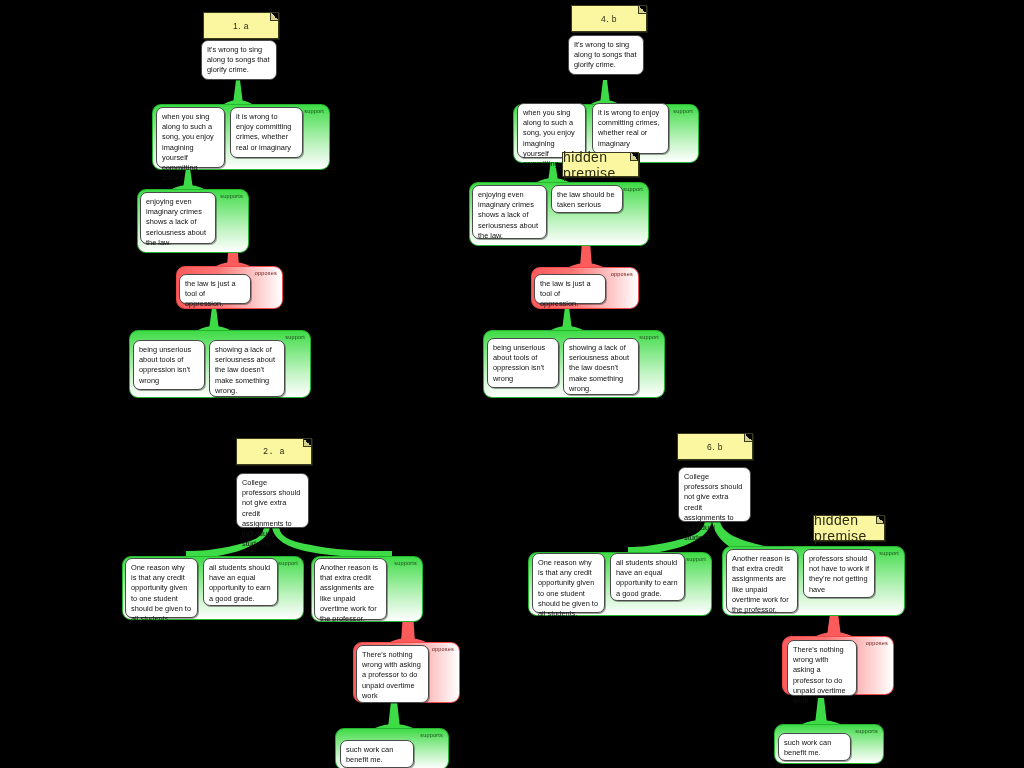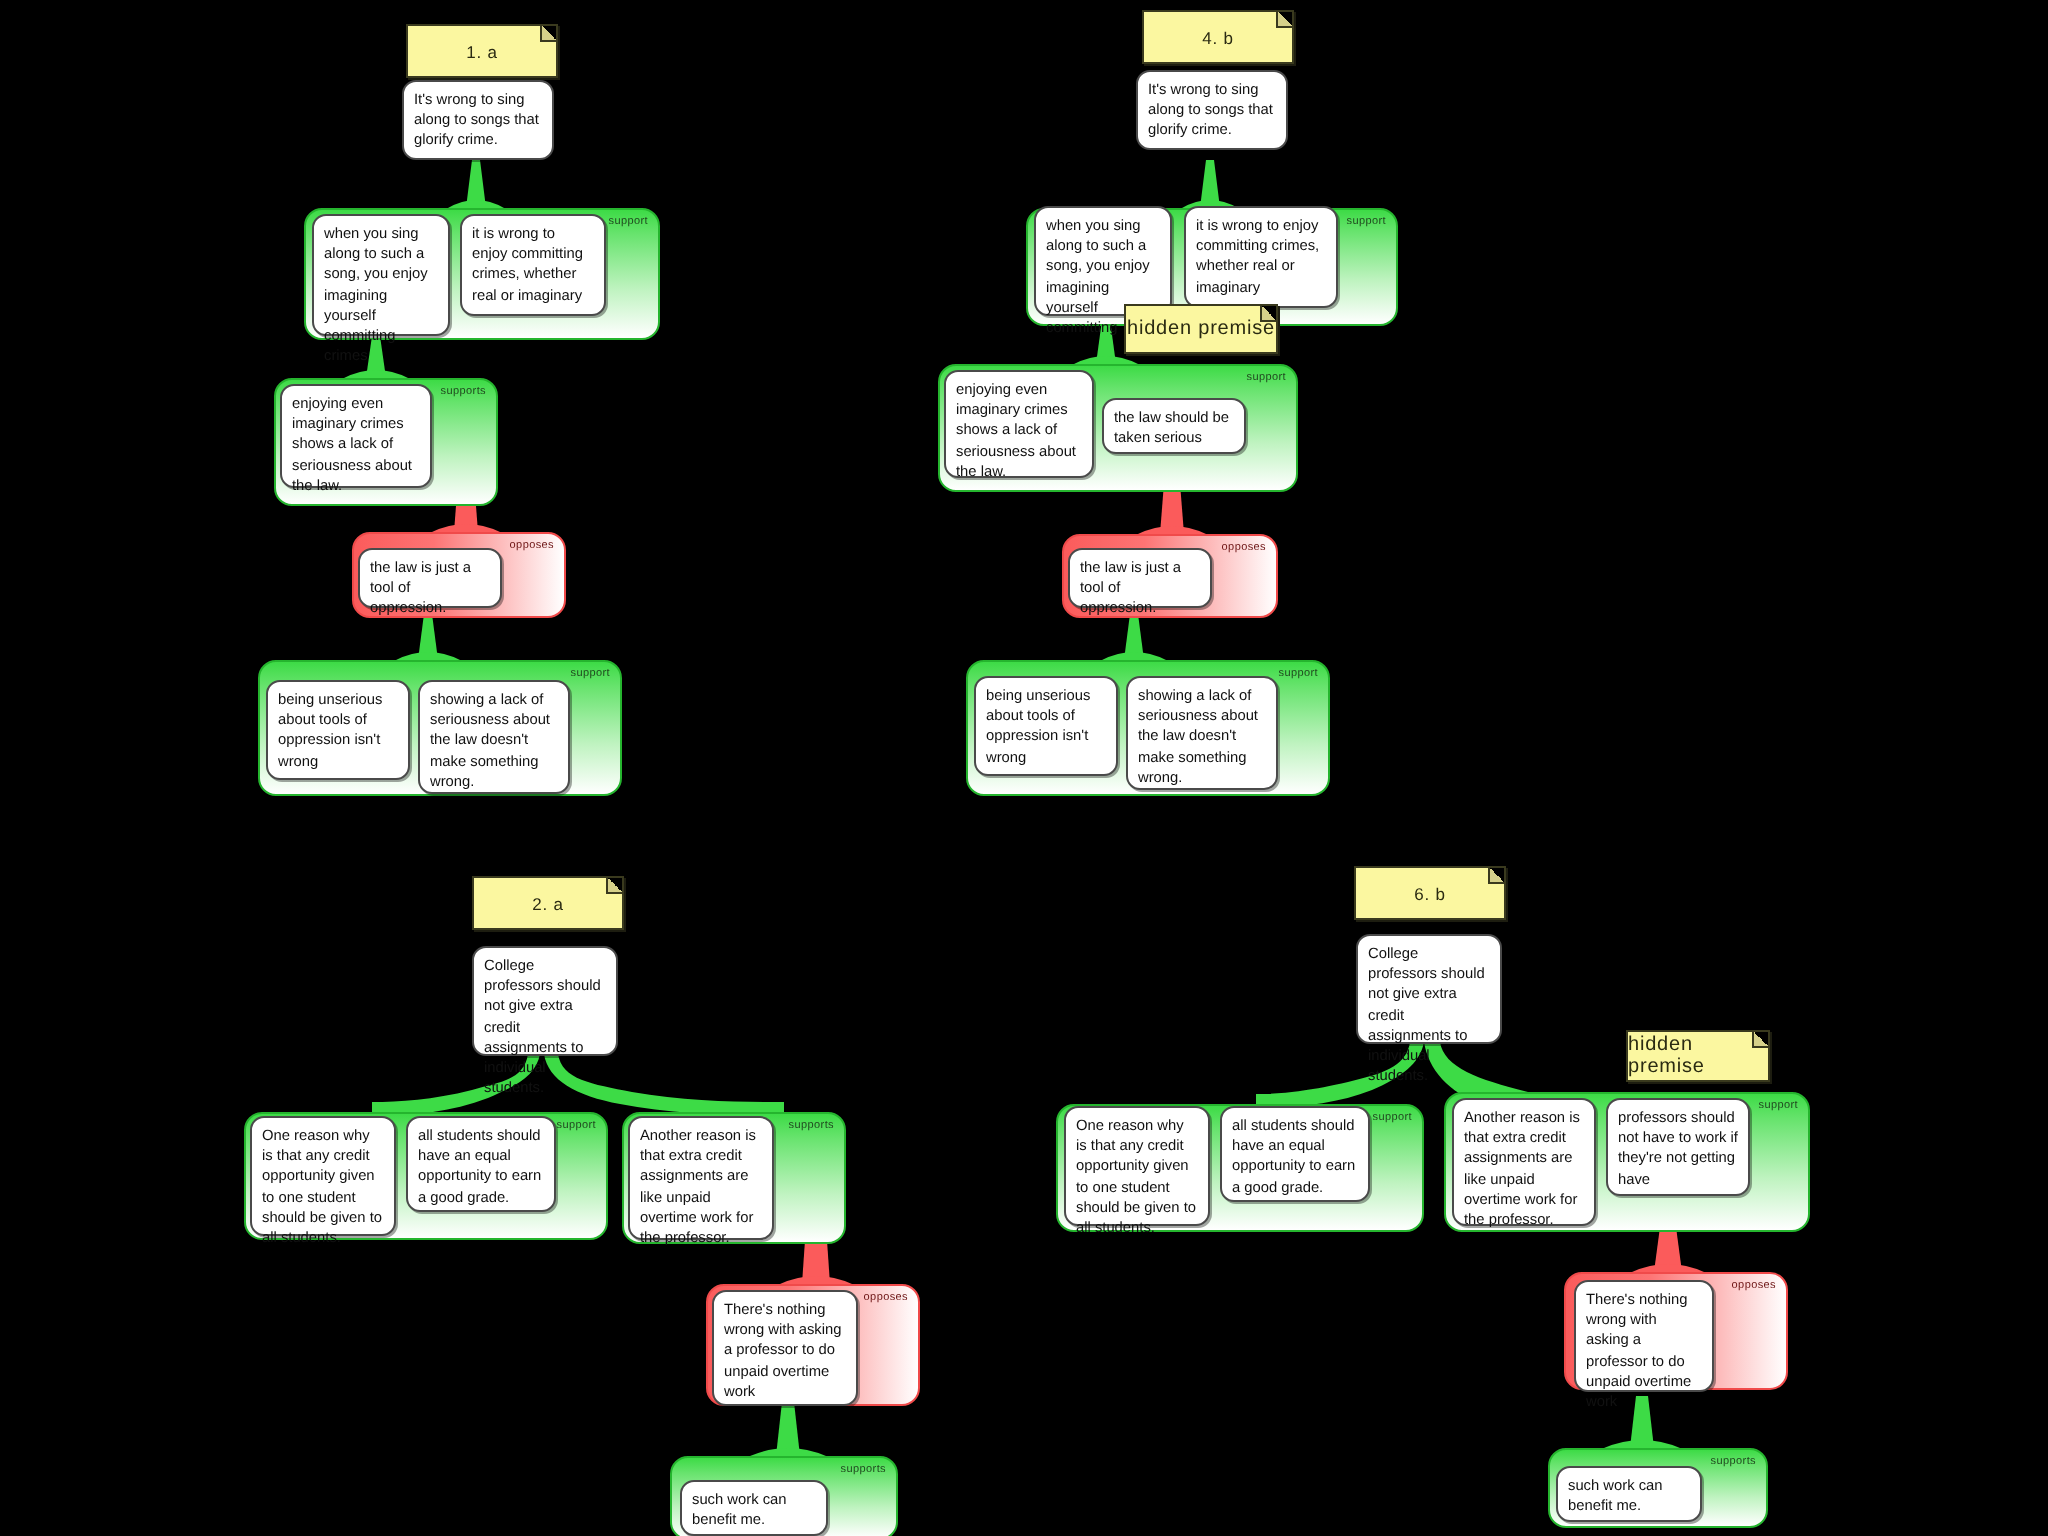--- a/index.html
+++ b/index.html
@@ -8,21 +8,21 @@
   #stage{position:absolute;left:0;top:0;width:1024px;height:768px;}
 
   
   .note{position:absolute;background:#fbf7a0;border:1px solid #3a3a1e;
         box-shadow:1px 1px 0 #1d1d10;z-index:40;
         display:flex;align-items:center;justify-content:center;}
   .note .nlabel{font-size:8.5px;color:#2b2b12;letter-spacing:.4px;}
   .note .fold{position:absolute;right:0;top:0;width:7px;height:7px;
         background:linear-gradient(225deg,#000 0 50%,#d6d18a 50% 100%);
         border-left:1px solid #3a3a1e;border-bottom:1px solid #3a3a1e;}
-  .note.hp .nlabel{font-size:10px;}
+  .note.hp .nlabel{font-size:14px;}
 
   
   .grp{position:absolute;border-radius:9px;z-index:10;}
   .grp.support{background:linear-gradient(to bottom,#3ddb46 0%,#66e36c 18%,#bff3c0 62%,#ffffff 100%);
                border:1px solid #25b52e;}
   .grp.oppose{background:linear-gradient(to right,#fb5b5b 0%,#fd7474 38%,#fdc0c0 72%,#ffffff 100%);
               border:1px solid #f04a4a;}
   .grp .gtag{position:absolute;top:3px;right:5px;font-size:5.5px;
              letter-spacing:.2px;color:#20491f;}
   .grp.oppose .gtag{color:#6d1414;}
@@ -163,42 +163,42 @@
     <span class="nlabel">hidden premise</span>
     <span class="fold"></span>
   </div>
 
   <div class="grp support" style="left:469px;top:182px;width:178px;height:62px;">
     <span class="gtag">support</span>
   </div>
   <div class="claim" style="left:472px;top:185px;width:75px;height:54px;">
     <span class="ctext">enjoying even imaginary crimes shows a lack of seriousness about the law.</span>
   </div>
-  <div class="claim" style="left:551px;top:199px;width:72px;height:28px;">
+  <div class="claim" style="left:551px;top:185px;width:72px;height:28px;">
     <span class="ctext">the law should be taken serious</span>
   </div>
 
   <div class="grp oppose" style="left:531px;top:267px;width:106px;height:40px;">
     <span class="gtag">opposes</span>
   </div>
   <div class="claim" style="left:534px;top:274px;width:72px;height:30px;">
     <span class="ctext">the law is just a tool of oppression.</span>
   </div>
 
   <div class="grp support" style="left:483px;top:330px;width:180px;height:66px;">
     <span class="gtag">support</span>
   </div>
   <div class="claim" style="left:487px;top:338px;width:72px;height:50px;">
     <span class="ctext">being unserious about tools of oppression isn't wrong</span>
   </div>
   <div class="claim" style="left:563px;top:338px;width:76px;height:57px;">
     <span class="ctext">showing a lack of seriousness about the law doesn't make something wrong.</span>
   </div>
 
-  <div class="note" style="left:236px;top:438px;width:74px;height:25px;">
+  <div class="note" style="left:236px;top:438px;width:74px;height:25px;font-family:Liberation Mono, monospace;">
     <span class="nlabel">2. a</span>
     <span class="fold"></span>
   </div>
 
   <div class="claim top" style="left:236px;top:473px;width:73px;height:55px;">
     <span class="ctext">College professors should not give extra credit assignments to individual students.</span>
   </div>
 
   <div class="grp support" style="left:122px;top:556px;width:180px;height:62px;">
     <span class="gtag">support</span>

